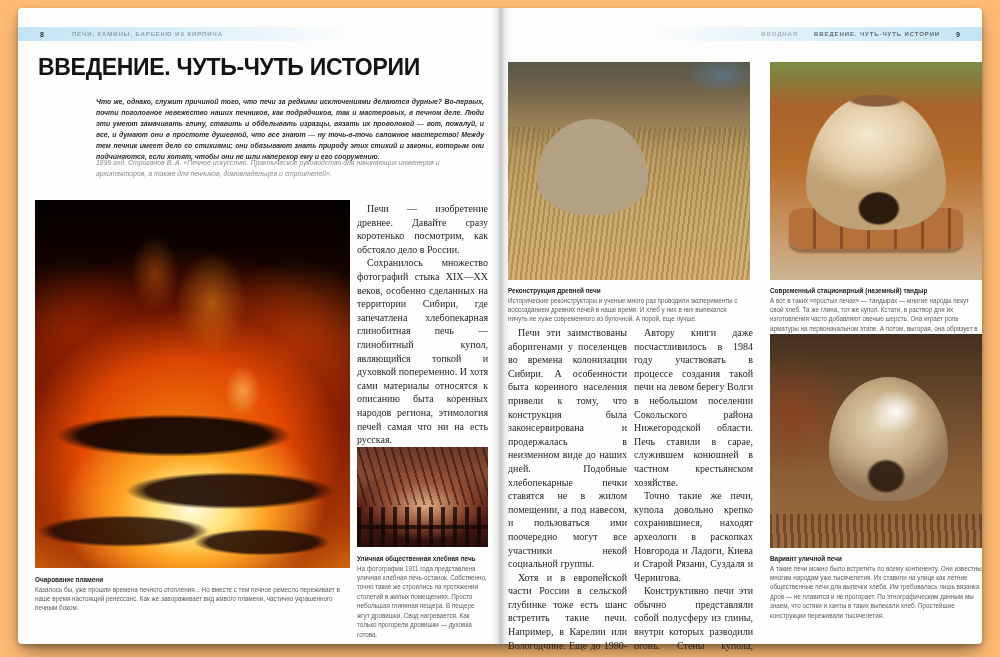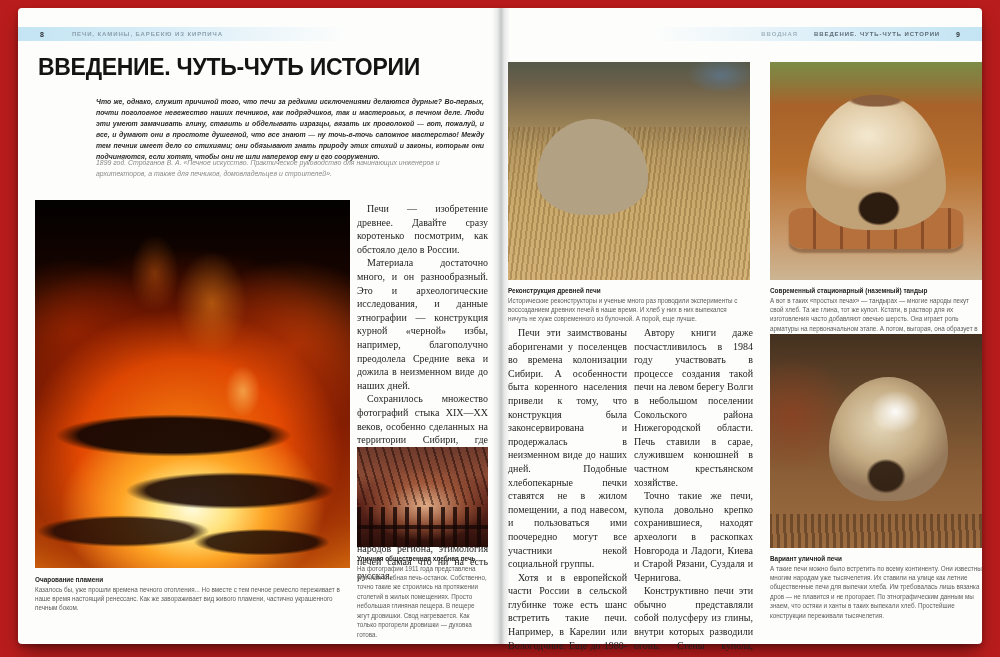--- a/index.html
+++ b/index.html
@@ -1,16 +1,16 @@
 <!DOCTYPE html>
 <html><head>
 <meta charset="utf-8">
 <style>
   html,body{margin:0;padding:0;background:#e3e4e5;}
-  .stage{position:relative;width:1000px;height:657px;background:#b91c1c;overflow:hidden;
+  .stage{position:relative;width:1000px;height:657px;background:#fdba74;overflow:hidden;
          font-family:"Liberation Sans",sans-serif;}
   .book{position:absolute;left:18px;top:8px;width:964px;height:636px;background:#fdfdfc;
         border-radius:4px;box-shadow:0 10px 18px -4px rgba(0,0,0,.45),0 2px 5px rgba(0,0,0,.25);}
   .spine{position:absolute;left:474px;top:0;width:18px;height:100%;
          background:linear-gradient(90deg,rgba(0,0,0,0) 0%,rgba(110,112,118,.14) 30%,rgba(80,82,88,.32) 50%,rgba(110,112,118,.14) 70%,rgba(0,0,0,0) 100%);}
   
   .hdr{position:absolute;top:19px;height:14px;display:flex;align-items:center;font-size:6px;
        letter-spacing:.9px;font-weight:bold;}
   .hdr-left{left:0;width:345px;background:linear-gradient(90deg,#c3e4f3 0%,#daeef8 45%,rgba(255,255,255,0) 96%);}
   .hdr-right{right:0;width:345px;justify-content:flex-end;
@@ -131,21 +131,20 @@
 
       <div class="chapter-title">ВВЕДЕНИЕ. ЧУТЬ-ЧУТЬ ИСТОРИИ</div>
 
       <div class="epigraph">Что же, однако, служит причиной того, что печи за редкими исключениями делаются дурные? Во-первых, почти поголовное невежество наших печников, как подрядчиков, так и мастеровых, в печном деле. Люди эти умеют замачивать глину, ставить и обделывать изразцы, вязать их проволокой — вот, пожалуй, и все, и думают они в простоте душевной, что все знают — ну точь-в-точь сапожное мастерство! Между тем печник имеет дело со стихиями; они обязывают знать природу этих стихий и законы, которым они подчиняются, если хотят, чтобы они не шли наперекор ему и его сооружению.</div>
       <div class="epi-src">1899 год. Строганов В. А. «Печное искусство. Практическое руководство для начинающих инженеров и архитекторов, а также для печников, домовладельцев и строителей».</div>
 
       <div class="ph ph-fire"></div>
 
       <div class="bodycol col-l1">
         <p>Печи — изобретение древнее. Давайте сразу коротенько посмотрим, как обстояло дело в России.</p>
-        <p>Материала достаточно много, и он разнообразный. Это и археологические исследования, и данные этнографии — конструкция курной «черной» избы, например, благополучно преодолела Средние века и дожила в неизменном виде до наших дней.</p>
         <p>Сохранилось множество фотографий стыка XIX—XX веков, особенно сделанных на территории Сибири, где запечатлена хлебопекарная глинобитная печь — глинобитный купол, являющийся топкой и духовкой попеременно. И хотя сами материалы относятся к описанию быта коренных народов региона, этимология печей самая что ни на есть русская.</p>
       </div>
 
       <div class="ph ph-sepia"></div>
 
       <div class="cap cap-sepia">
         <b>Уличная общественная хлебная печь</b>
         <span>На фотографии 1911 года представлена уличная хлебная печь-останок. Собственно, точно такие же строились на протяжении столетий в жилых помещениях. Просто небольшая глиняная пещера. В пещере жгут дровишки. Свод нагревается. Как только прогорели дровишки — духовка готова.</span>
       </div>
 

